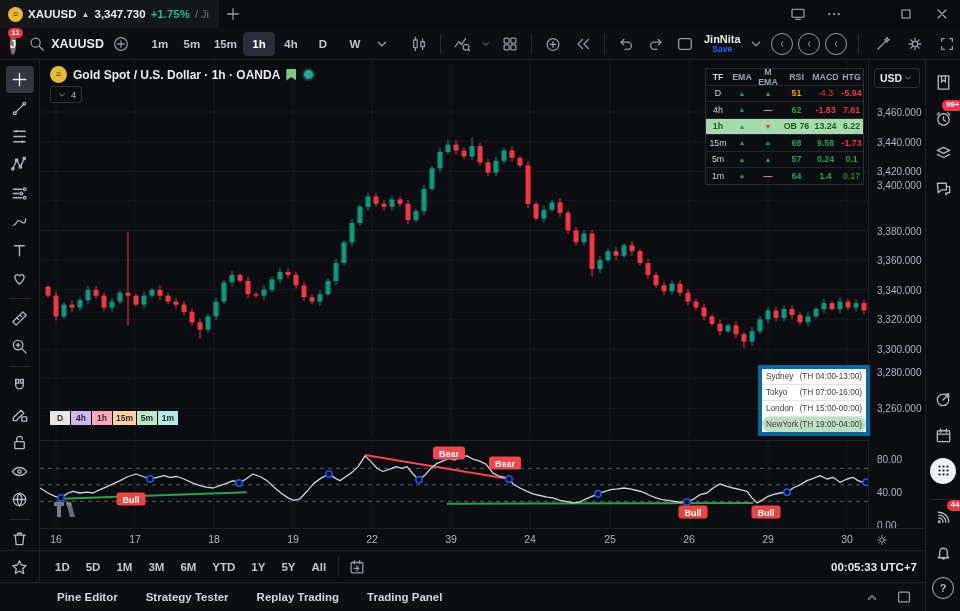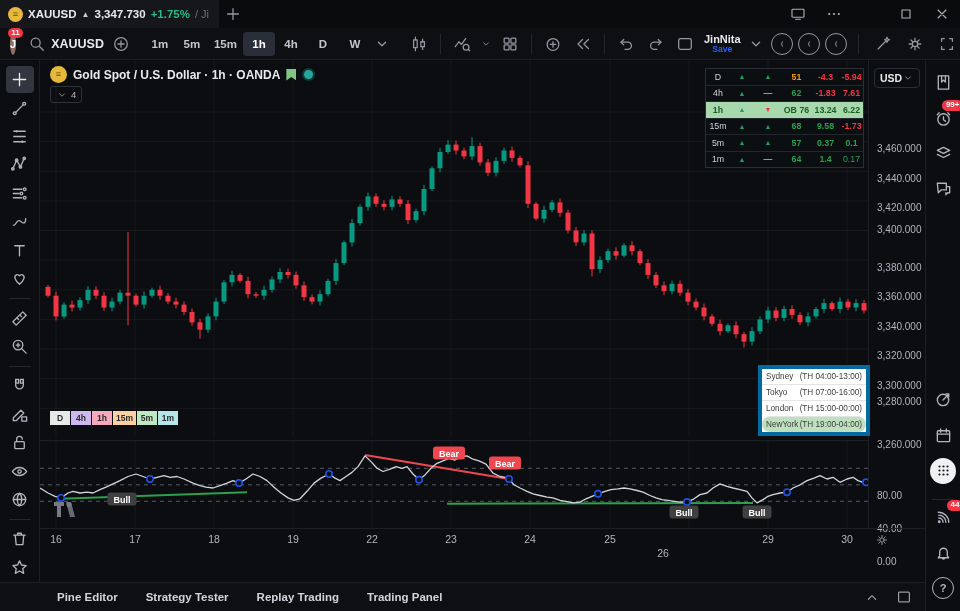--- a/index.html
+++ b/index.html
@@ -38,21 +38,21 @@
   .ltool{width:28px;height:28px;border-radius:4px;display:flex;align-items:center;justify-content:center;margin-bottom:1px;color:#b2b5be;cursor:pointer;}
   .ltool.selected{background:#33363e;color:#e8eaed;}
   .hline{width:22px;height:1px;background:#24272e;margin:5px 0;}
   #right-sidebar{left:925px;top:60px;width:35px;height:551px;border-left:1px solid #1c1f26;display:flex;flex-direction:column;align-items:center;padding-top:10px;box-sizing:border-box;}
   .rtool{width:26px;height:26px;border-radius:4px;display:flex;align-items:center;justify-content:center;margin-bottom:10px;color:#b2b5be;cursor:pointer;position:relative;}
   .apps-circle{width:26px;height:26px;border-radius:50%;background:#f0f1f3;color:#17181c;display:flex;align-items:center;justify-content:center;}
   
   #price-pane{left:40px;top:60px;width:828px;height:377px;}
   #osc-pane{left:40px;top:440px;width:828px;height:88px;border-top:1px solid #1c1f26;}
   #price-axis-col{left:868px;top:60px;width:57px;height:468px;border-left:1px solid #1c1f26;}
-  .ptick{position:absolute;left:8px;font-size:10px;color:#b2b5be;white-space:nowrap;margin-top:36px;}
+  .ptick{position:absolute;left:8px;font-size:10px;color:#b2b5be;white-space:nowrap;}
   #currency-btn{position:absolute;left:5px;top:8px;width:46px;height:20px;border:1px solid #2a2e39;border-radius:4px;display:flex;align-items:center;justify-content:space-between;padding:0 5px;box-sizing:border-box;font-size:10.5px;font-weight:700;color:#e8eaed;cursor:pointer;}
   #time-axis{left:40px;top:528px;width:885px;height:22px;border-top:1px solid #1c1f26;}
   .ttick{position:absolute;top:4px;font-size:10.5px;color:#b2b5be;transform:translateX(-50%);}
   
   #legend{left:50px;top:66px;display:flex;align-items:center;gap:6px;}
   #legend .ttl{font-size:12px;font-weight:700;color:#e8eaed;}
   #legend-chip{left:50px;top:86px;height:15px;border:1px solid #2f333c;border-radius:3px;display:flex;align-items:center;gap:3px;padding:0 5px;font-size:9.5px;color:#b2b5be;cursor:pointer;}
   .flag{width:10px;height:12px;background:#81c784;clip-path:polygon(0 0,100% 0,100% 100%,50% 70%,0 100%);}
   .statusdot{width:9px;height:9px;border-radius:50%;background:#26a69a;border:2px solid #123b36;}
   
@@ -66,21 +66,21 @@
   
   #sessions{left:758px;top:365px;width:104px;background:#ffffff;border:4px solid #0369a1;font-size:8.2px;color:#3c3c3c;}
   .srow{display:flex;justify-content:space-between;height:15px;align-items:center;padding:0 4px;border-top:1px solid #e4e4e4;}
   .srow:first-child{border-top:none;}
   .srow.active{background:#bfe0bf;border-radius:8px;}
   
   #tf-chips{left:50px;top:411px;display:flex;gap:1px;}
   .chip{min-width:14px;padding:0 3px;height:14px;font-size:8.5px;font-weight:700;color:#2b2b2b;display:flex;align-items:center;justify-content:center;cursor:pointer;}
   
   .siglabel{position:absolute;transform:translate(-50%,-50%);font-size:9px;font-weight:700;color:#fff;border-radius:3px;padding:1.5px 6px;}
-  .siglabel.bull{background:#404040;} .siglabel.bear{background:#ef4750;}
+  .siglabel.bull{background:#ef4444;margin-left:9px;} .siglabel.bear{background:#ef4750;}
   #tv-logo{position:absolute;left:14px;bottom:8px;color:#787b86;}
   
   #range-bar{left:0;top:550px;width:925px;height:32px;border-top:1px solid #1c1f26;display:flex;align-items:center;padding-left:48px;box-sizing:border-box;}
   .rbtn{font-size:11.5px;font-weight:600;color:#c3c6cd;padding:3px 7px;border-radius:4px;cursor:pointer;}
   #clock{margin-left:auto;margin-right:8px;font-size:11.5px;font-weight:700;color:#e8eaed;cursor:pointer;}
   #tabs-bar{left:0;top:582px;width:925px;height:29px;border-top:1px solid #1c1f26;display:flex;align-items:center;padding-left:57px;box-sizing:border-box;gap:28px;background:#0e0f12;}
   .btab{font-size:11.5px;font-weight:600;color:#d1d4dc;cursor:pointer;}
   #tabs-right{margin-left:auto;display:flex;gap:10px;margin-right:10px;}
   .qmark{width:20px;height:20px;border:1.4px solid #b2b5be;border-radius:50%;display:flex;align-items:center;justify-content:center;font-size:11px;font-weight:700;color:#b2b5be;}
 </style>
@@ -835,43 +835,43 @@
           <svg viewBox="0 0 20 20" width="12" height="12">
             <g stroke="currentColor" fill="none" stroke-width="1.4" stroke-linecap="round" stroke-linejoin="round">
               <path d="M6 8l4 4 4-4"></path>
             </g>
           </svg>
         </span>
     </div>
   <div class="ptick" style="top: 47px;">3,460.000</div>
       <div class="ptick" style="top: 76.625px;">3,440.000</div>
       <div class="ptick" style="top: 106.25px;">3,420.000</div>
-      <div class="ptick" style="top: 128px;">3,400.000</div>
+      <div class="ptick" style="top: 120px;">3,400.000</div>
       <div class="ptick" style="top: 165.5px;">3,380.000</div>
       <div class="ptick" style="top: 195.125px;">3,360.000</div>
       <div class="ptick" style="top: 224.75px;">3,340.000</div>
       <div class="ptick" style="top: 254.375px;">3,320.000</div>
       <div class="ptick" style="top: 284px;">3,300.000</div>
-      <div class="ptick" style="top: 300px;">3,280.000</div>
+      <div class="ptick" style="top: 307px;">3,280.000</div>
       <div class="ptick" style="top: 343.25px;">3,260.000</div>
       <div class="ptick" style="top: 394px;">80.00</div>
       <div class="ptick" style="top: 427px;">40.00</div>
       <div class="ptick" style="top: 460px;">0.00</div>
     </div>
 
   <div id="time-axis" class="abs">
       <div class="ttick" style="left: 16px;">16</div>
       <div class="ttick" style="left: 95px;">17</div>
       <div class="ttick" style="left: 174px;">18</div>
       <div class="ttick" style="left: 253px;">19</div>
       <div class="ttick" style="left: 332px;">22</div>
-      <div class="ttick" style="left: 411px;">23</div>
+      <div class="ttick" style="left: 411px;">39</div>
       <div class="ttick" style="left: 490px;">24</div>
       <div class="ttick" style="left: 570px;">25</div>
-      <div class="ttick" style="left: 623px; margin-top: 14px;">26</div>
+      <div class="ttick" style="left: 649px;">26</div>
       <div class="ttick" style="left: 728px;">29</div>
       <div class="ttick" style="left: 807px;">30</div>
       <div class="ibtn icon" style="position: absolute; right: 34px; top: 2px; width: 18px; height: 18px;">
         <svg viewBox="0 0 20 20" width="14" height="14">
           <g stroke="currentColor" fill="none" stroke-width="1.4" stroke-linecap="round" stroke-linejoin="round">
             <circle cx="10" cy="10" r="3"></circle>
             <path d="M10 3.5v2.5M10 14v2.5M3.5 10H6M14 10h2.5M5.4 5.4l1.8 1.8M12.8 12.8l1.8 1.8M14.6 5.4l-1.8 1.8M7.2 12.8l-1.8 1.8"></path>
           </g>
         </svg>
       </div>
@@ -888,26 +888,34 @@
         <svg viewBox="0 0 20 20" width="12" height="12">
           <g stroke="currentColor" fill="none" stroke-width="1.4" stroke-linecap="round" stroke-linejoin="round">
             <path d="M6 8l4 4 4-4"></path>
           </g>
         </svg>
       </span>
     <span>4</span>
   </div>
 
   <div id="ind-table" class="abs">
+      <div class="trow thead">
+        <div class="c c0">TF</div>
+        <div class="c c1">EMA</div>
+        <div class="c c2">M EMA</div>
+        <div class="c c3">RSI</div>
+        <div class="c c4">MACD</div>
+        <div class="c c5">HTG</div>
+      </div>
       <div class="trow">
         <div class="c c0">D</div>
         <div class="c c1 tri-up">▲</div>
         <div class="c c2 tri-up">▲</div>
         <div class="c c3" style="color: rgb(243, 156, 18); font-weight: 600;">51</div>
-        <div class="c c4" style="color: rgb(242, 54, 69); font-weight: 700;">-4.3</div>
+        <div class="c c4" style="color: rgb(242, 54, 69); font-weight: 400;">-4.3</div>
         <div class="c c5" style="color: rgb(242, 54, 69); font-weight: 600;">-5.94</div>
       </div>
       <div class="trow">
         <div class="c c0">4h</div>
         <div class="c c1 tri-up">▲</div>
         <div class="c c2 tri-dash">—</div>
         <div class="c c3" style="color: rgb(46, 158, 79); font-weight: 600;">62</div>
         <div class="c c4" style="color: rgb(242, 54, 69); font-weight: 600;">-1.83</div>
         <div class="c c5" style="color: rgb(242, 54, 69); font-weight: 600;">7.61</div>
       </div>
@@ -925,21 +933,21 @@
         <div class="c c2 tri-up">▲</div>
         <div class="c c3" style="color: rgb(46, 158, 79); font-weight: 600;">68</div>
         <div class="c c4" style="color: rgb(46, 158, 79); font-weight: 600;">9.58</div>
         <div class="c c5" style="color: rgb(242, 54, 69); font-weight: 600;">-1.73</div>
       </div>
       <div class="trow">
         <div class="c c0">5m</div>
         <div class="c c1 tri-up">▲</div>
         <div class="c c2 tri-up">▲</div>
         <div class="c c3" style="color: rgb(46, 158, 79); font-weight: 600;">57</div>
-        <div class="c c4" style="color: rgb(46, 158, 79); font-weight: 600;">0.37</div>
+        <div class="c c4" style="color: rgb(46, 158, 79); font-weight: 600;">0.24</div>
         <div class="c c5" style="color: rgb(46, 158, 79); font-weight: 600;">0.1</div>
       </div>
       <div class="trow">
         <div class="c c0">1m</div>
         <div class="c c1 tri-up">▲</div>
         <div class="c c2 tri-dash">—</div>
         <div class="c c3" style="color: rgb(46, 158, 79); font-weight: 700;">64</div>
         <div class="c c4" style="color: rgb(46, 158, 79); font-weight: 600;">1.4</div>
         <div class="c c5" style="color: rgb(46, 158, 79); font-weight: 400;">0.17</div>
       </div>
@@ -964,20 +972,43 @@
     </div>
   <div id="tf-chips" class="abs">
       <div class="chip" style="background: rgb(232, 232, 232);">D</div>
       <div class="chip" style="background: rgb(205, 185, 239);">4h</div>
       <div class="chip" style="background: rgb(246, 168, 189);">1h</div>
       <div class="chip" style="background: rgb(251, 208, 162);">15m</div>
       <div class="chip" style="background: rgb(191, 232, 194);">5m</div>
       <div class="chip" style="background: rgb(180, 230, 234);">1m</div>
     </div>
 
+  <div id="range-bar" class="abs">
+    <div id="range-btns" style="display:flex;align-items:center;gap:2px;">
+        <div class="rbtn">1D</div>
+        <div class="rbtn">5D</div>
+        <div class="rbtn">1M</div>
+        <div class="rbtn">3M</div>
+        <div class="rbtn">6M</div>
+        <div class="rbtn">YTD</div>
+        <div class="rbtn">1Y</div>
+        <div class="rbtn">5Y</div>
+        <div class="rbtn">All</div>
+      </div>
+    <div class="vsep"></div>
+    <div class="ibtn icon" style="width:26px;height:26px;">
+        <svg viewBox="0 0 20 20" width="18" height="18">
+          <g stroke="currentColor" fill="none" stroke-width="1.4" stroke-linecap="round" stroke-linejoin="round">
+            <rect x="3.5" y="5" width="13" height="11.5" rx="1"></rect>
+            <path d="M7 3v3.5M13 3v3.5M6.5 11.5h5M9.5 9l2.5 2.5L9.5 14"></path>
+          </g>
+        </svg>
+      </div>
+    <div id="clock">00:05:33 UTC+7</div>
+  </div>
 
   <div id="tabs-bar" class="abs">
     <div id="btabs" style="display:flex;gap:28px;">
         <div class="btab">Pine Editor</div>
         <div class="btab">Strategy Tester</div>
         <div class="btab">Replay Trading</div>
         <div class="btab">Trading Panel</div>
       </div>
     <div id="tabs-right">
       <span class="ibtn icon" style="width:22px;height:22px;">

